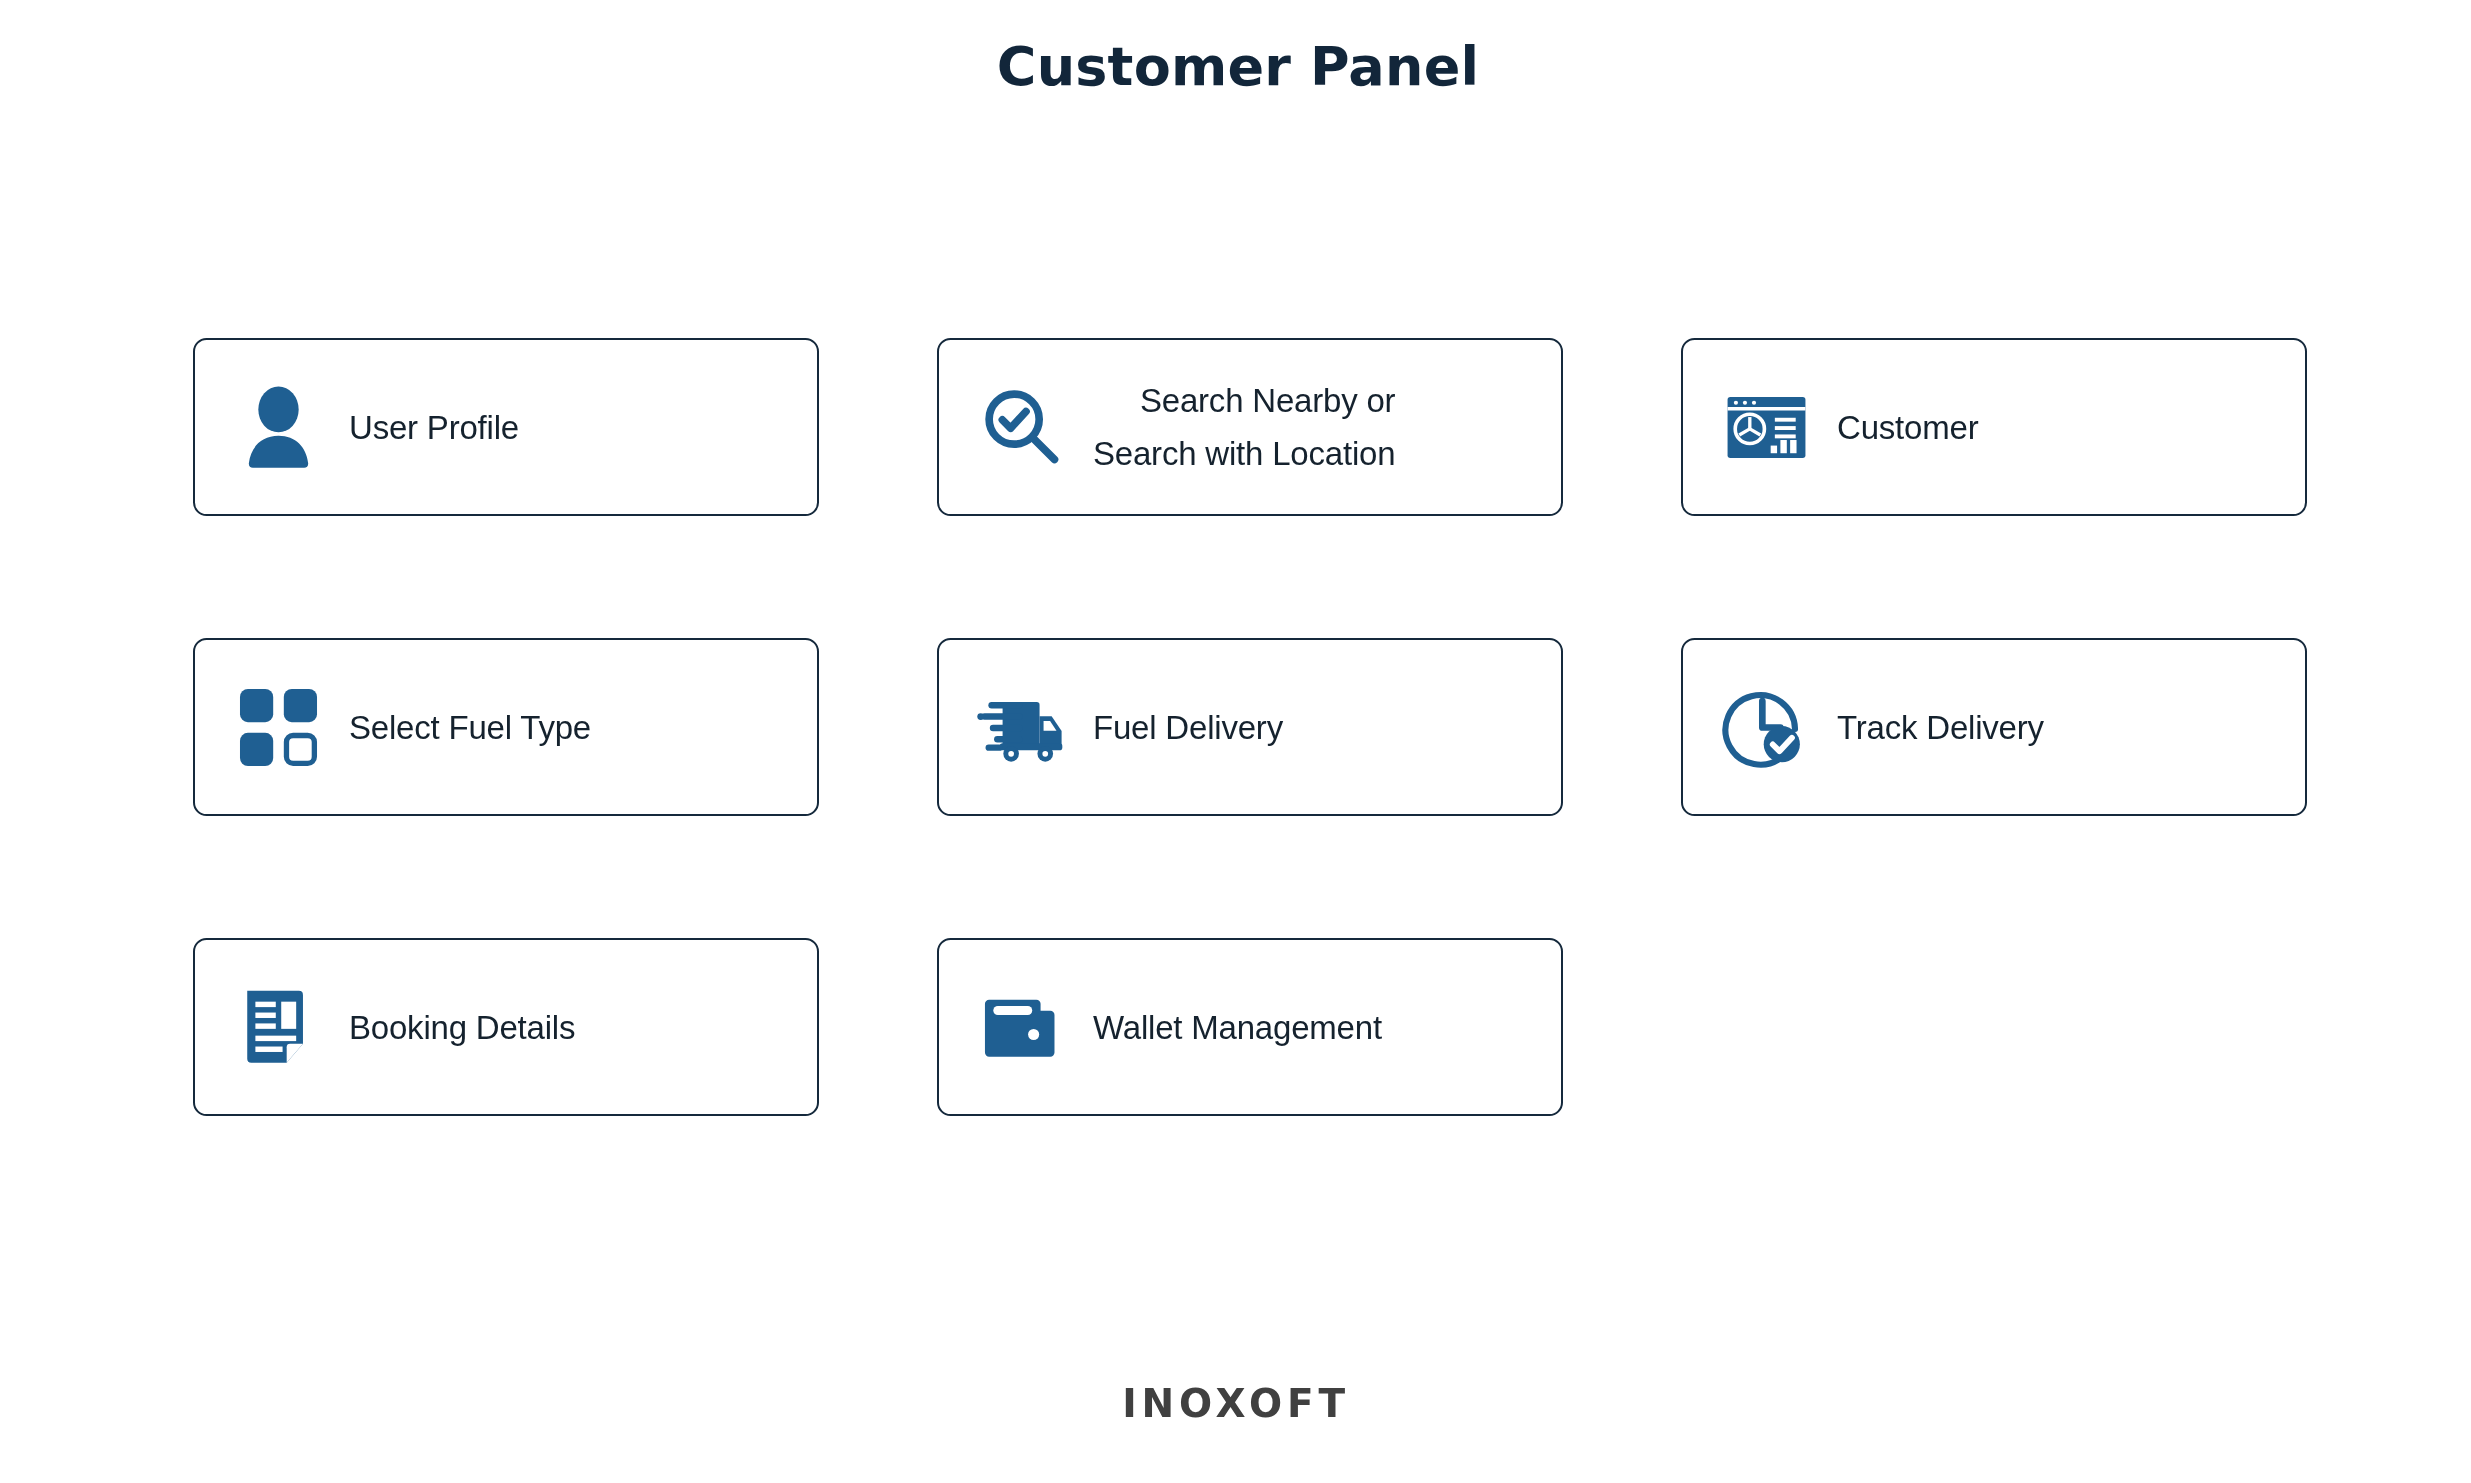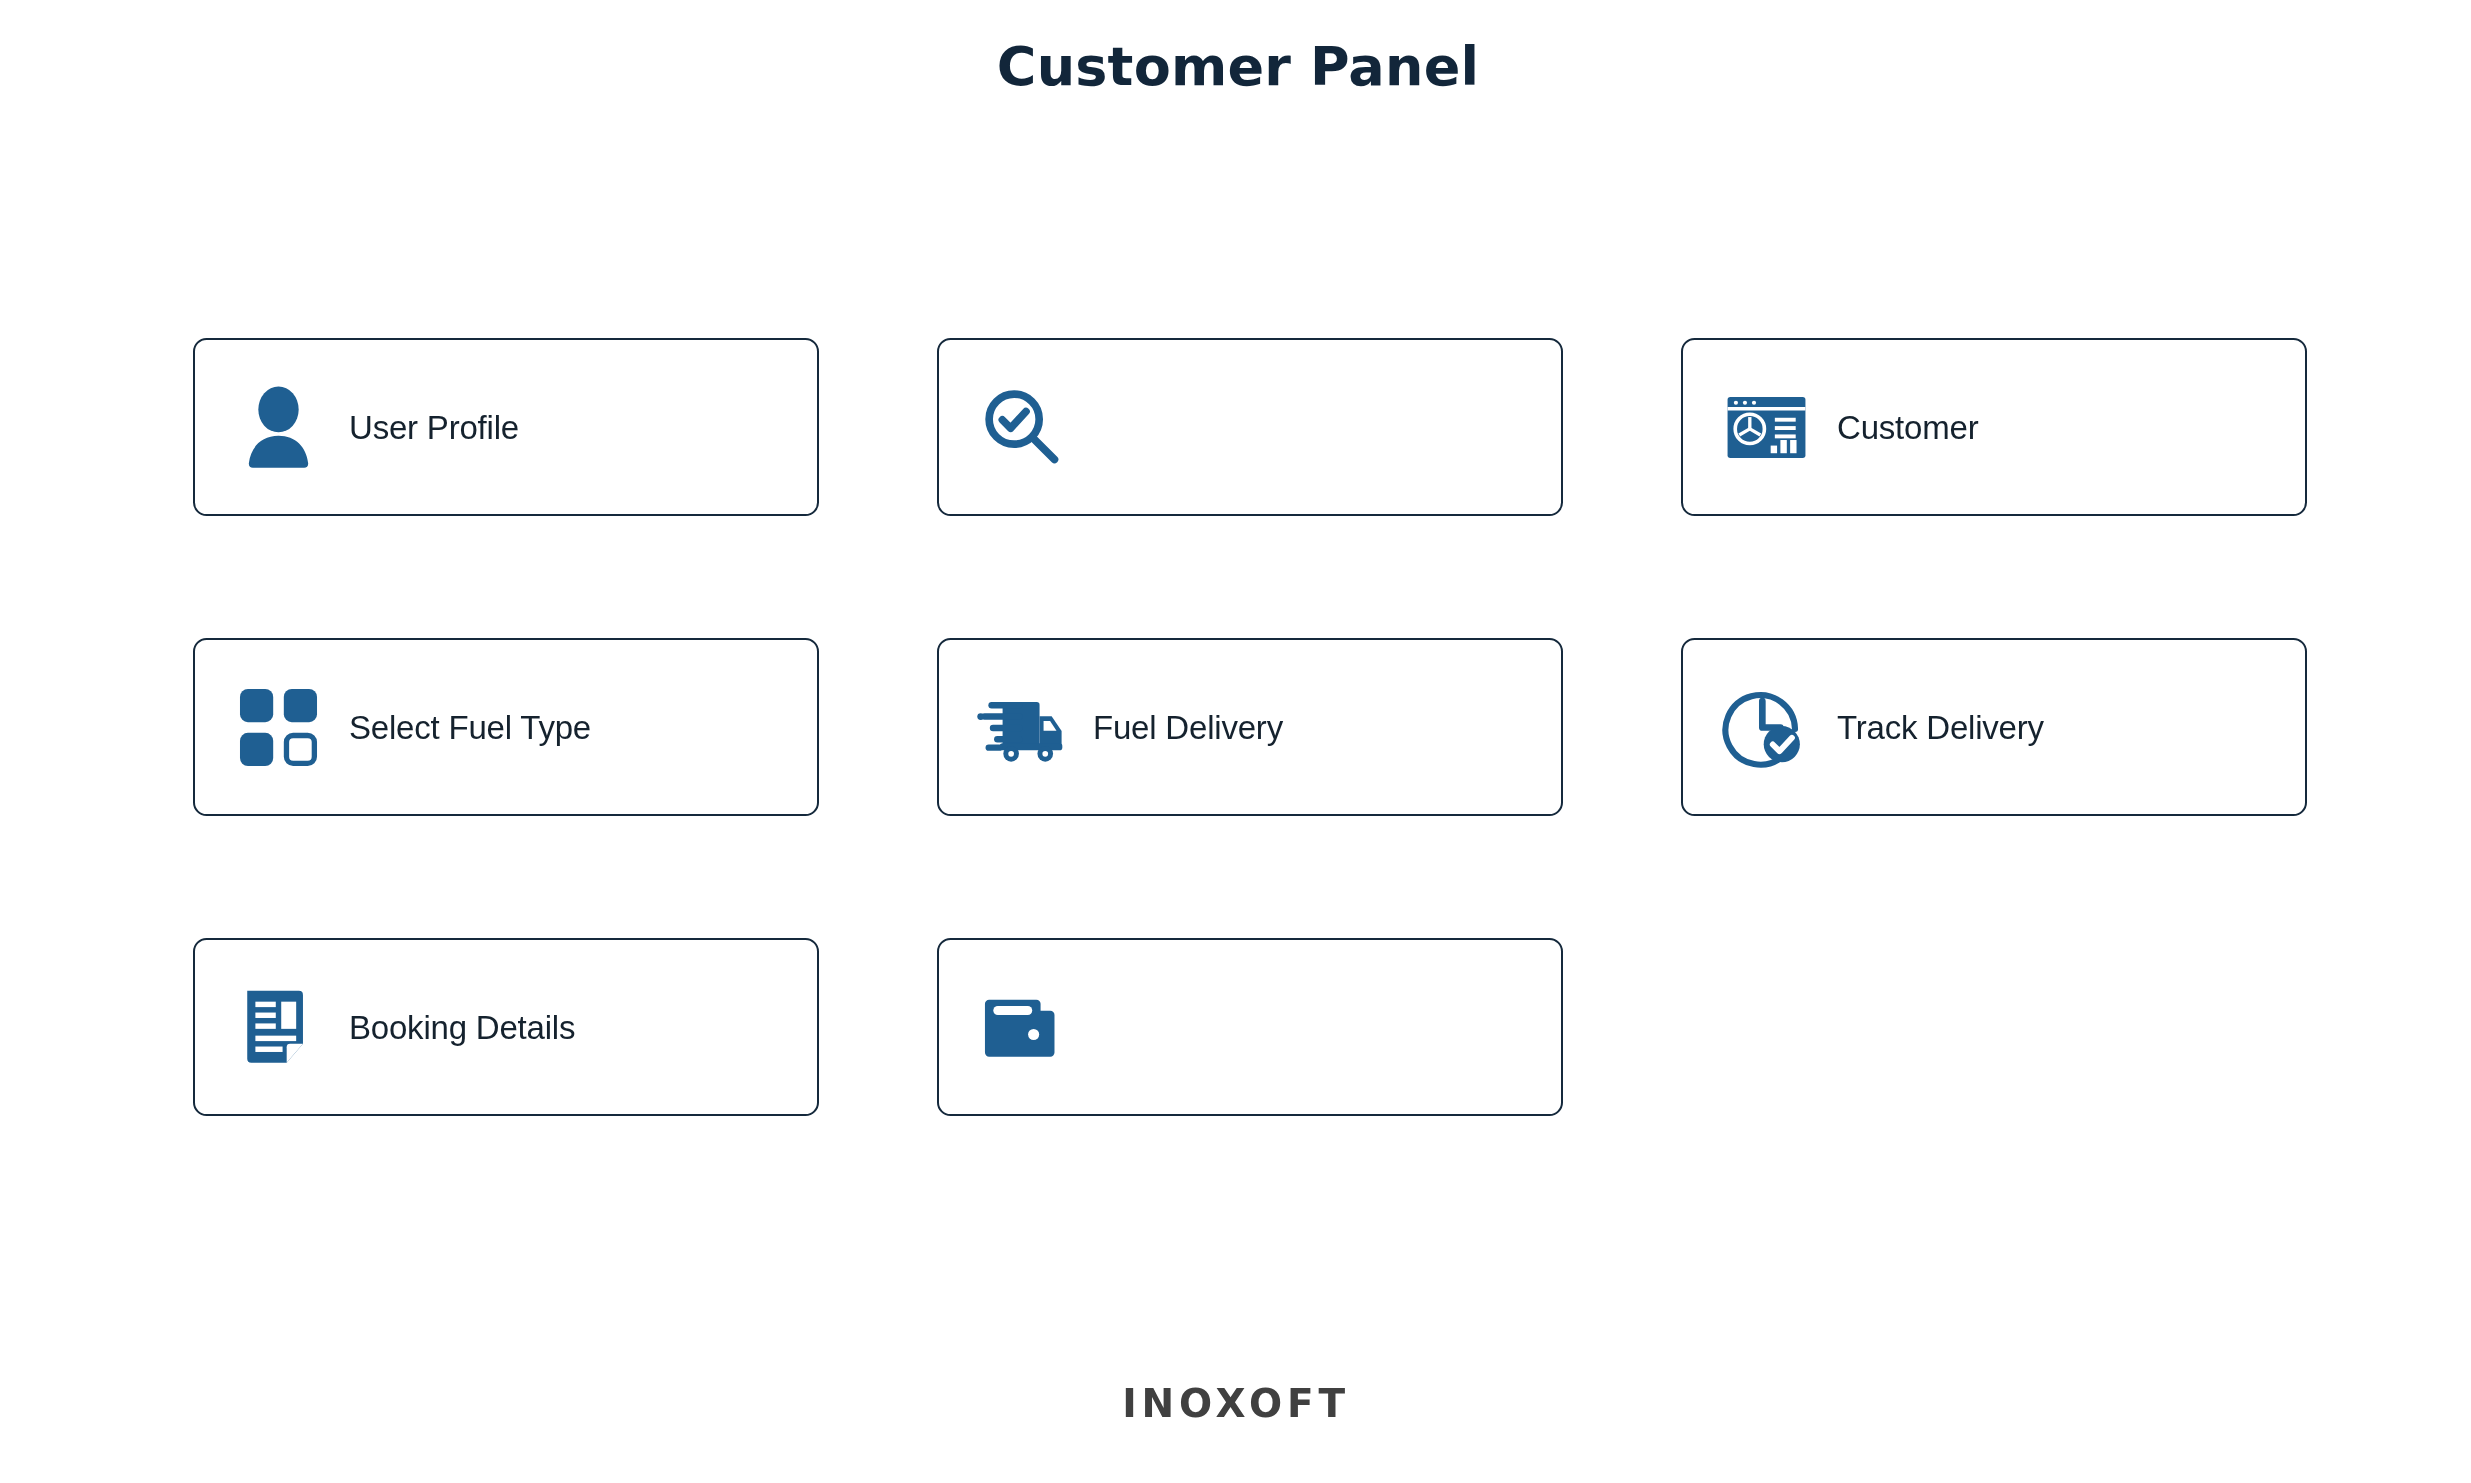--- a/index.html
+++ b/index.html
@@ -105,20 +105,22 @@
     </div>
 
     <div class="card">
       <span class="card-icon">
         <svg width="89" height="89" viewBox="0 0 64 64">
           <circle cx="26" cy="26" r="18" fill="none" stroke="#1F5F92" stroke-width="5.5"></circle>
           <path d="M17.5 26.5l6 6 11-12" fill="none" stroke="#1F5F92" stroke-width="5.5" stroke-linecap="round" stroke-linejoin="round"></path>
           <line x1="39.5" y1="39.5" x2="55" y2="55" stroke="#1F5F92" stroke-width="5.5" stroke-linecap="round"></line>
         </svg>
       </span>
+      <span class="card-label">Search Nearby or
+Search with Location</span>
     </div>
 
     <div class="card">
       <span class="card-icon">
         <svg width="89" height="89" viewBox="0 0 64 64">
           <path d="M6 10h52a2 2 0 0 1 2 2v40a2 2 0 0 1-2 2H6a2 2 0 0 1-2-2V12a2 2 0 0 1 2-2z" fill="#1F5F92"></path>
           <line x1="4" y1="18.5" x2="60" y2="18.5" stroke="#ffffff" stroke-width="2.5"></line>
           <circle cx="10" cy="14.2" r="1.5" fill="#ffffff"></circle>
           <circle cx="16.5" cy="14.2" r="1.5" fill="#ffffff"></circle>
           <circle cx="23" cy="14.2" r="1.5" fill="#ffffff"></circle>
@@ -201,20 +203,21 @@
     </div>
 
     <div class="card">
       <span class="card-icon">
         <svg width="89" height="89" viewBox="0 0 64 64">
           <path d="M8 12h34a3 3 0 0 1 3 3v5h7a3 3 0 0 1 3 3v27a3 3 0 0 1-3 3H8a3 3 0 0 1-3-3V15a3 3 0 0 1 3-3z" fill="#1F5F92"></path>
           <rect x="11" y="16.5" width="28" height="6.5" rx="3.2" fill="#ffffff"></rect>
           <circle cx="40" cy="37" r="4" fill="#ffffff"></circle>
         </svg>
       </span>
+      <span class="card-label">Wallet Management</span>
     </div>
 
   </div>
 
   <div class="brand">INOXOFT</div>
 
 </div>
 
 
 </body></html>

